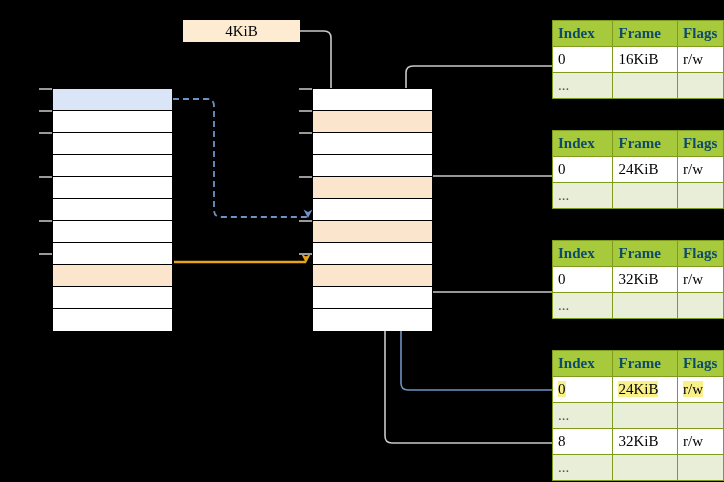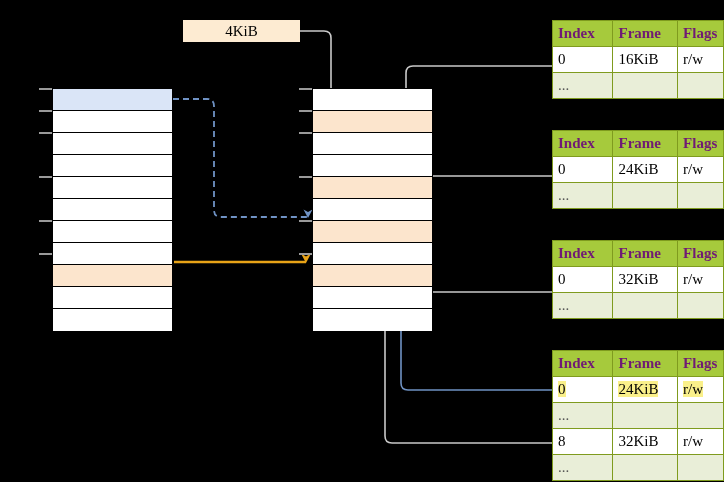--- a/index.html
+++ b/index.html
@@ -78,21 +78,21 @@
     height: 26px;
     box-sizing: border-box;
     text-align: left;
     font-weight: normal;
     color: #000000;
     white-space: nowrap;
     overflow: hidden;
   }
   .ptable th {
     background: #a6ca3c;
-    color: #701a75;
+    color: #0c4a6e;
     font-weight: bold;
   }
   .ptable td.ell {
     background: #e9eed8;
     color: #555555;
   }
   .ptable tr.ellrow td { background: #e9eed8; }
   .hl { background: #faf08a; }
   .col-index { width: 58px; }
   .col-frame { width: 62px; }

